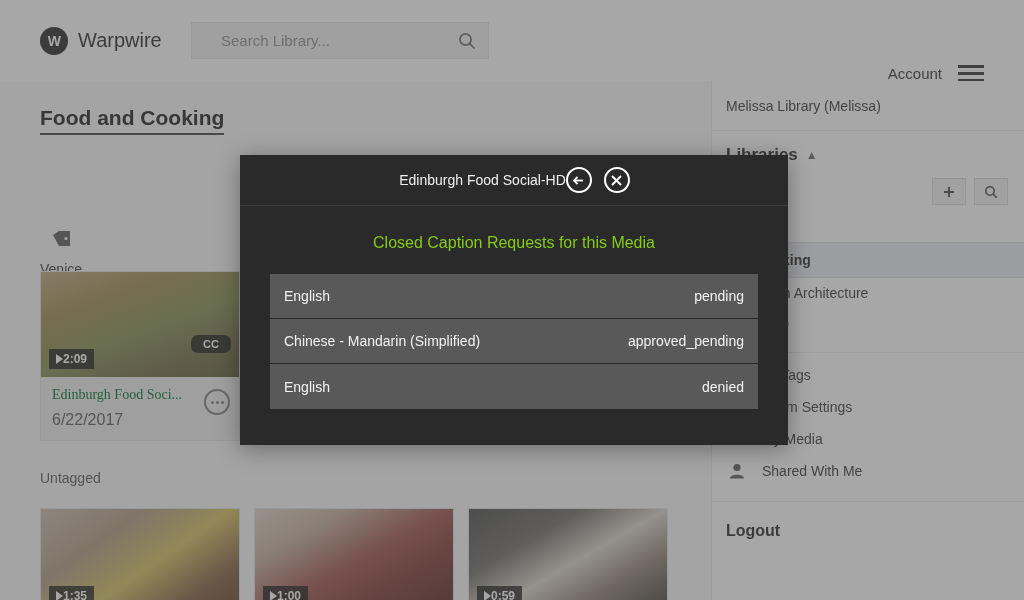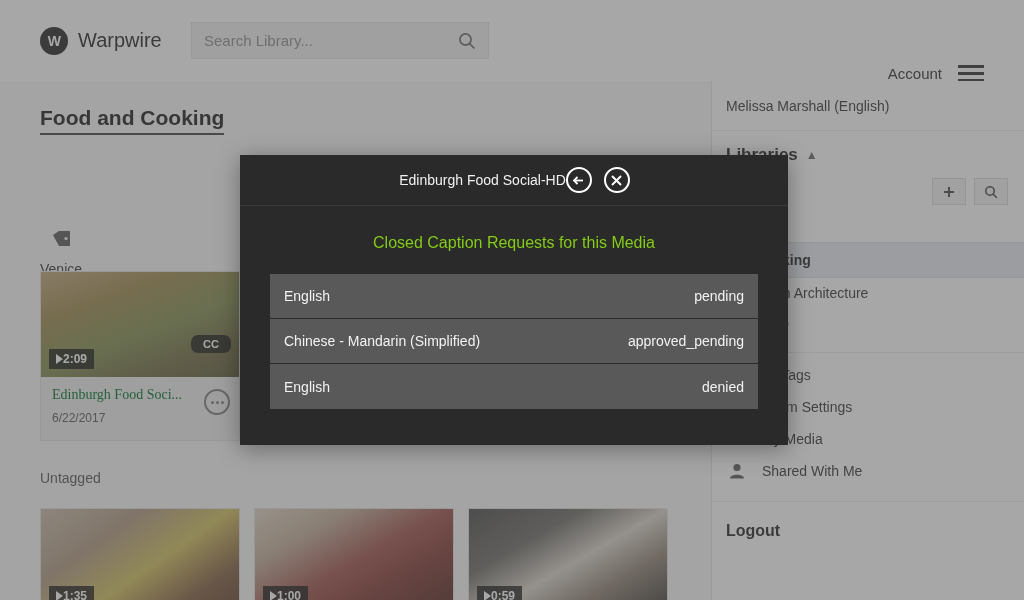--- a/index.html
+++ b/index.html
@@ -20,21 +20,21 @@
   .brand-logo {
     width: 28px; height: 28px; border-radius: 50%;
     background: #3b3b3b; color: #ffffff;
     display: flex; align-items: center; justify-content: center;
     font-size: 14px; font-weight: bold; letter-spacing: -.5px;
   }
   .brand-name { margin-left: 10px; font-size: 20px; color: #3b3b3b; }
   .searchbox {
     position: absolute; left: 191px; top: 22px; width: 298px; height: 37px;
     background: #f2f2f2; border: 1px solid #e6e6e6;
-    display: flex; align-items: center;
+    display: flex; align-items: center; padding-left: 17px;
   }
   .searchbox input {
     flex: 1; border: 0; outline: 0; background: transparent;
     font-family: "Liberation Sans", sans-serif; font-size: 15px;
     color: #555; padding: 0 12px;
   }
   .searchbox input::placeholder { color: #999; }
   .search-ico { margin-right: 12px; display: flex; }
   .account {
     position: absolute; right: 40px; top: 28px;
@@ -72,21 +72,21 @@
   .badge-cc {
     position: absolute; right: 8px; bottom: 24px; background: rgba(40,40,40,.82);
     color: #fff; font-size: 11px; font-weight: bold; padding: 3px 12px; border-radius: 7px;
   }
   .play-tri {
     width: 0; height: 0; border-left: 7px solid #fff;
     border-top: 5px solid transparent; border-bottom: 5px solid transparent;
   }
   .card-body { padding: 10px 11px 11px 11px; position: relative; height: 63px; }
   .card-title { font-size: 14px; color: #15803d; padding-right: 34px; white-space: nowrap; overflow: hidden; font-family: Liberation Serif, serif; }
-  .card-meta { font-size: 12px; color: #6b6b6b; margin-top: 8px; }
+  .card-meta { font-size: 16px; color: #6b6b6b; margin-top: 8px; }
   .dots {
     position: absolute; right: 9px; top: 12px; width: 26px; height: 26px;
     border: 2px solid #8a8a8a; border-radius: 50%;
     display: flex; align-items: center; justify-content: center; gap: 2px; cursor: pointer;
   }
   .dots i { width: 3px; height: 3px; border-radius: 50%; background: #8a8a8a; display: block; }
 
   
   .sidebar {
     position: absolute; left: 711px; top: 81px; width: 313px; height: 519px;
@@ -265,21 +265,21 @@
           <span>0:59</span>
         </div>
       </div>
 
     </div>
 
     <div class="section-label">Untagged</div>
   </div>
 
   <div class="sidebar">
-    <div class="sb-user">Melissa Marshall (English)</div>
+    <div class="sb-user">Melissa Library (Melissa)</div>
 
     <div class="sb-sec-head">
       <span class="sb-sec-title">
         <span>Libraries</span>
         <span class="chev">▲</span>
       </span>
     </div>
 
     <div class="sb-libitem with-actions">
       <span>All</span>

